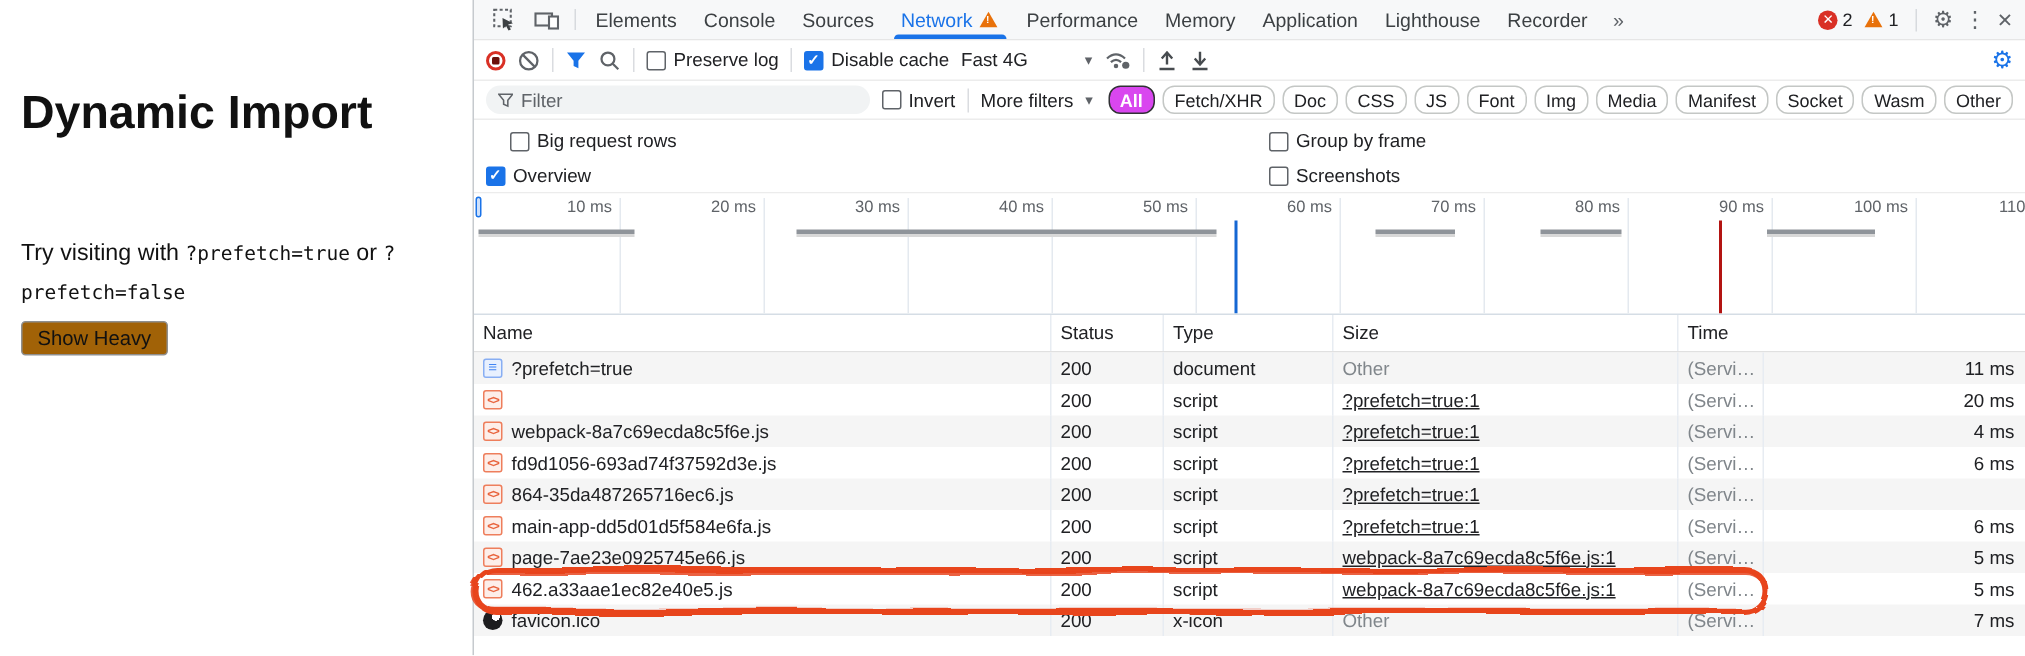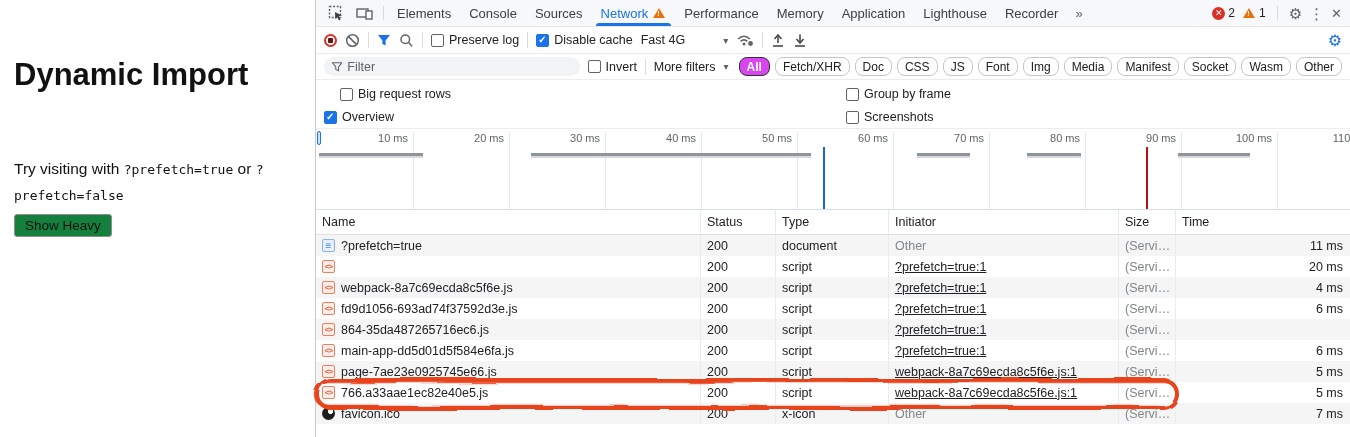--- a/index.html
+++ b/index.html
@@ -5,21 +5,21 @@
   * { margin:0; padding:0; box-sizing:border-box; }
   body { font-family:"Liberation Sans", sans-serif; background:#fff; }
   #screen { position:relative; width:1350px; height:437px; background:#fff; overflow:hidden; }
 
   
   #page-pane { position:absolute; left:0; top:0; width:315px; height:437px; background:#fff; }
   #page-title { position:absolute; left:14px; top:56px; font-size:31px; line-height:38px; font-weight:700; color:#111; }
   #page-para { position:absolute; left:14px; top:156px; width:288px; font-size:15.5px; line-height:25px; color:#111; }
   #page-para code { font-family:"DejaVu Sans Mono", monospace; font-size:13px; }
   #show-heavy { position:absolute; left:14px; top:214px; font-family:"Liberation Sans",sans-serif;
-    font-size:13.5px; color:#111; background:#15803d; border:1px solid #8f8f8f; border-radius:3px; padding:3px 10px; }
+    font-size:13.5px; color:#111; background:#a16207; border:1px solid #8f8f8f; border-radius:3px; padding:3px 10px; }
 
   
   #devtools { position:absolute; left:315px; top:0; width:1035px; height:437px; background:#fff;
     border-left:1px solid #c6cace; font-size:12.5px; color:#202124; display:flex; flex-direction:column; }
 
   
   #tabbar { height:27px; flex:0 0 27px; background:#f7f8f9; border-bottom:1px solid #e6e6e6;
     display:flex; align-items:stretch; padding-left:6px; }
   .tbicon { display:flex; align-items:center; padding:0 6px; cursor:pointer; }
   .tb-divider { width:1px; background:#d7dade; margin:6px 4px; }
@@ -297,21 +297,20 @@
         <div class="tl-bar" style="left: 862.12px; width: 72px;"></div>
         <div class="tl-marker" style="left: 506.92px; background: rgb(21, 103, 211);"></div>
         <div class="tl-marker" style="left: 830.44px; background: rgb(179, 20, 18);"></div>
       </div>
 
     <div id="table">
       <div class="trow head" id="table-head">
           <div class="tcell">Name</div>
           <div class="tcell">Status</div>
           <div class="tcell">Type</div>
-          <div class="tcell">Initiator</div>
           <div class="tcell">Size</div>
           <div class="tcell last">Time</div>
         </div>
       <div id="table-body">
           <div class="trow stripe">
             <div class="tcell">
               <span class="rowicon document">≡</span>
               <span>?prefetch=true</span>
             </div>
             <div class="tcell">200</div>
@@ -394,21 +393,21 @@
             <div class="tcell">script</div>
             <div class="tcell">
               <span class="init-link">webpack-8a7c69ecda8c5f6e.js:1</span>
             </div>
             <div class="tcell gray">(Servi…</div>
             <div class="tcell last num">5 ms</div>
           </div>
           <div class="trow">
             <div class="tcell">
               <span class="rowicon script">&lt;&gt;</span>
-              <span>766.a33aae1ec82e40e5.js</span>
+              <span>462.a33aae1ec82e40e5.js</span>
             </div>
             <div class="tcell">200</div>
             <div class="tcell">script</div>
             <div class="tcell">
               <span class="init-link">webpack-8a7c69ecda8c5f6e.js:1</span>
             </div>
             <div class="tcell gray">(Servi…</div>
             <div class="tcell last num">5 ms</div>
           </div>
           <div class="trow stripe">

